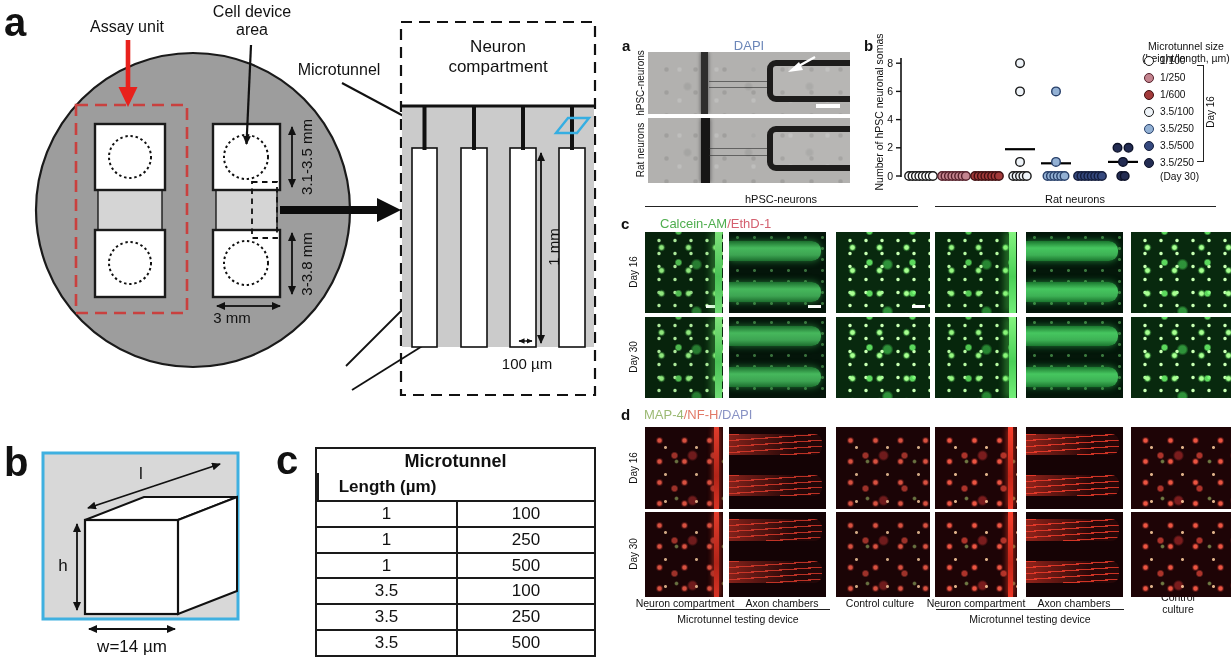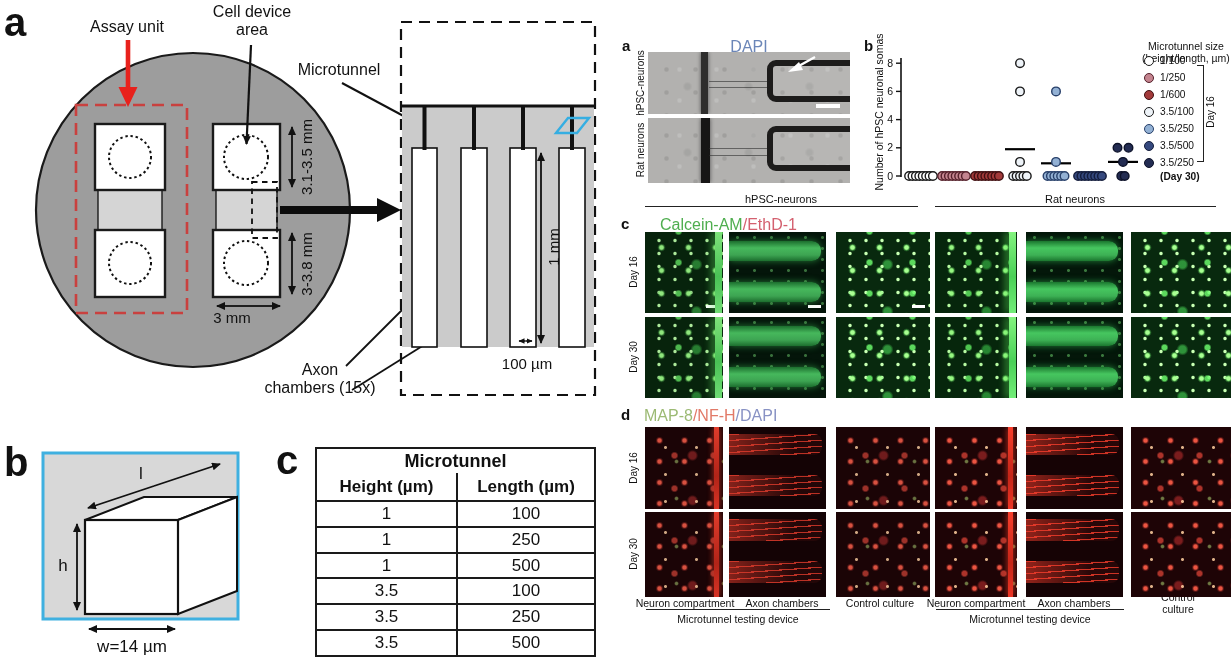--- a/index.html
+++ b/index.html
@@ -9,21 +9,21 @@
   .ctr{position:absolute;transform:translate(-50%,-50%);white-space:pre-line;text-align:center;line-height:1.15;}
   .rot{position:absolute;transform:translate(-50%,-50%) rotate(-90deg);white-space:nowrap;}
   .pl-big{font-size:40px;font-weight:bold;line-height:1;}
   .pl-sm{font-size:15px;font-weight:bold;line-height:1;}
   .lab16{font-size:16px;}
   .lab15{font-size:15px;}
   .lab17{font-size:17px;}
   .sm10{font-size:10px;}
   .sm105{font-size:10.5px;}
   .sm11{font-size:11px;}
-  .sm115{font-size:16px;}
+  .sm115{font-size:13px;}
 
   
   .mtable{position:absolute;left:315px;top:447px;width:281px;height:210px;border:2px solid #1a1a1a;
           display:flex;flex-direction:column;box-sizing:border-box;}
   .ttitle{height:24px;display:flex;align-items:center;justify-content:center;font-weight:bold;font-size:18px;}
   .thead{height:27px;display:flex;font-weight:bold;font-size:17px;border-bottom:2px solid #1a1a1a;}
   .trow{flex:1;display:flex;font-size:17px;border-bottom:2px solid #1a1a1a;}
   .trow:last-child{border-bottom:none;}
   .tcell{width:140px;display:flex;align-items:center;justify-content:center;}
   .tc2{width:137px;border-left:2px solid #1a1a1a;}
@@ -86,21 +86,21 @@
     border-top:1.5px solid rgba(45,45,45,.6);border-bottom:1.5px solid rgba(45,45,45,.6);}
   .pc-chamber{position:absolute;right:-12px;top:13%;bottom:19%;width:41%;
     border:6px solid #1d1c1b;border-radius:9px;background:rgba(255,255,255,.07);}
   .pc-arrow{position:absolute;right:16%;top:4%;}
   .pc-sb{position:absolute;right:5%;bottom:9%;width:24px;height:4px;background:#fff;}
 
   
   .lg-row{display:flex;align-items:center;height:17px;}
   .lg-dot{width:8px;height:8px;border-radius:50%;border:1.6px solid #111;margin-right:6px;flex:0 0 auto;}
   .lg-label{font-size:10.2px;}
-  .lg-label2{font-size:10.2px;margin-left:16px;height:14px;font-weight:bold;}
+  .lg-label2{font-size:10.2px;margin-left:16px;height:14px;}
   .bracket{position:absolute;left:1197px;top:65px;width:6px;height:95px;
     border-top:1.6px solid #222;border-right:1.6px solid #222;border-bottom:1.6px solid #222;}
 
   .hline{position:absolute;height:0;border-top:1.6px solid #222;}
   svg text{font-family:"Liberation Sans",sans-serif;}
 </style>
 </head>
 <body>
 
 <div class="canvas">
@@ -183,37 +183,36 @@
   </svg>
 
   <div class="abs pl-big" style="left:4px;top:2px">a</div>
   <div class="abs pl-big" style="left:4px;top:442px">b</div>
   <div class="abs pl-big" style="left:276px;top:440px">c</div>
 
   <div class="ctr lab16" style="left:127px;top:27px">Assay unit</div>
   <div class="ctr lab16" style="left:252px;top:21px">Cell device
 area</div>
   <div class="ctr lab16" style="left:339px;top:70px">Microtunnel</div>
-  <div class="ctr lab16" style="left:320px;top:379px">Axon
-chambers (15x)</div>
   <div class="rot lab15" style="left:306px;top:157px">3.1-3.5 mm</div>
   <div class="rot lab15" style="left:306px;top:264px">3-3.8 mm</div>
   <div class="ctr lab15" style="left:232px;top:318px">3 mm</div>
 
+  <div class="ctr lab17" style="left:498px;top:57px">Neuron
+compartment</div>
   <div class="rot lab15" style="left:553px;top:247px">1 mm</div>
   <div class="ctr lab15" style="left:527px;top:364px">100 µm</div>
 
   <div class="ctr lab17" style="left:141px;top:474px">l</div>
   <div class="ctr lab17" style="left:63px;top:566px">h</div>
   <div class="ctr lab17" style="left:132px;top:647px">w=14 µm</div>
 
   <div class="mtable">
     <div class="ttitle">Microtunnel</div>
     <div class="thead">
-      <div class="tcell">Height (µm)</div>
       <div class="tcell tc2">Length (µm)</div>
     </div>
     <div id="mt-rows" style="display:flex;flex-direction:column;flex:1">
         <div class="trow">
           <div class="tcell">1</div>
           <div class="tcell tc2">100</div>
         </div>
         <div class="trow">
           <div class="tcell">1</div>
           <div class="tcell tc2">250</div>
@@ -373,21 +372,21 @@
 
   <div class="abs pl-sm" style="left:621px;top:216px">c</div>
   <div class="abs sm115" style="left:660px;top:216px">
     <span style="color:#4fae4f">Calcein-AM</span><span style="color:#d4606f">/EthD-1</span>
   </div>
   <div class="rot sm10" style="left:633px;top:272px">Day 16</div>
   <div class="rot sm10" style="left:633px;top:357px">Day 30</div>
 
   <div class="abs pl-sm" style="left:621px;top:407px">d</div>
   <div class="abs sm115" style="left:644px;top:407px">
-    <span style="color:#9cba74">MAP-8</span><span style="color:#e27a68">/NF-H</span><span style="color:#8892c4">/DAPI</span>
+    <span style="color:#9cba74">MAP-4</span><span style="color:#e27a68">/NF-H</span><span style="color:#8892c4">/DAPI</span>
   </div>
   <div class="rot sm10" style="left:633px;top:468px">Day 16</div>
   <div class="rot sm10" style="left:633px;top:554px">Day 30</div>
 
   <div class="ctr sm105" style="left:685px;top:603px">Neuron compartment</div>
   <div class="ctr sm105" style="left:782px;top:603px">Axon chambers</div>
   <div class="ctr sm105" style="left:880px;top:603px">Control culture</div>
   <div class="hline" style="left:646px;top:609px;width:184px"></div>
   <div class="ctr sm105" style="left:738px;top:619px">Microtunnel testing device</div>
 

